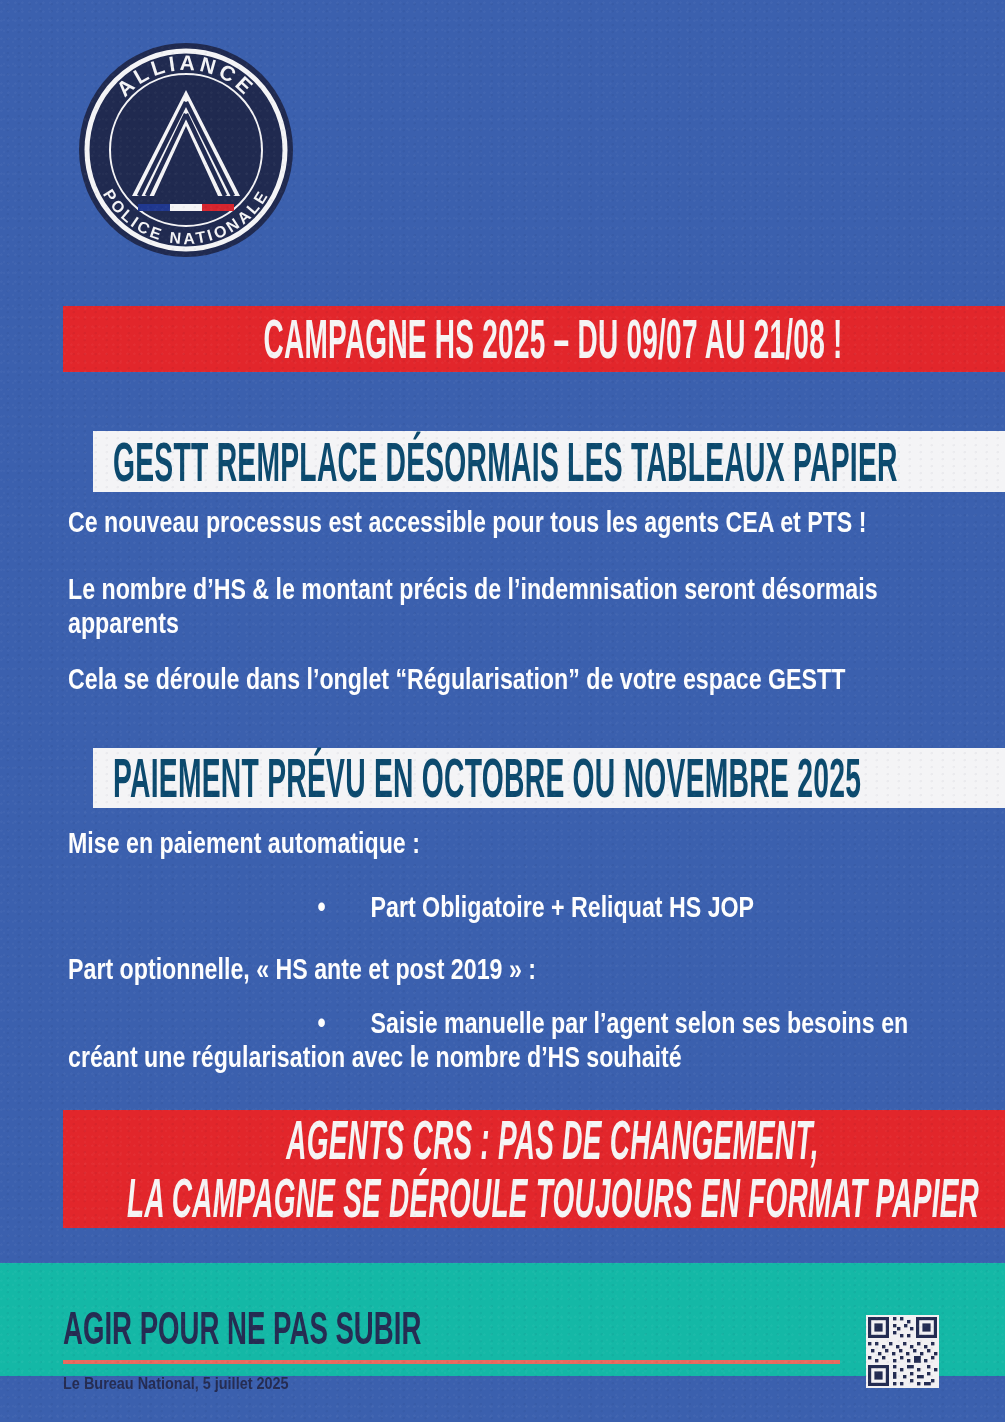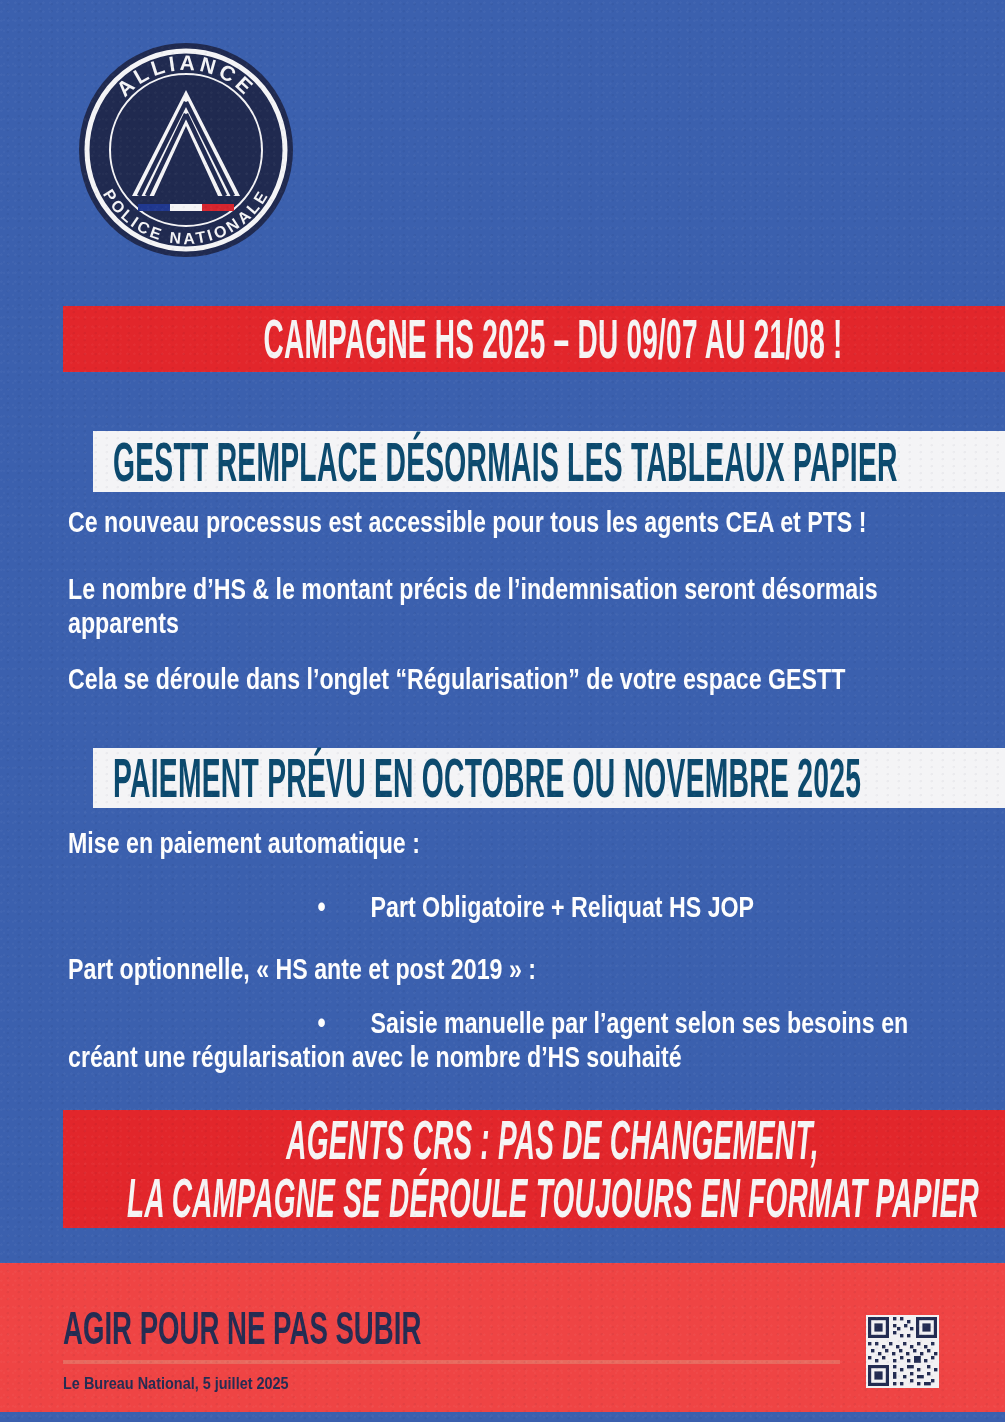--- a/index.html
+++ b/index.html
@@ -43,21 +43,21 @@
   .banner-crs .cond{color:#f6f4f4;transform:scaleX(0.5);transform-origin:50% 50%;}
   
   .body-line{
     left:68px;width:1105px;color:#fefefe;font-weight:bold;
     font-size:29px;line-height:34px;
     transform:scaleX(0.8);transform-origin:0 0;
   }
   .indent{padding-left:312px;box-sizing:border-box;}
   .bullet-dot{display:inline-block;margin-right:56px;}
   
-  .footer{left:0;top:1263px;width:1005px;height:149px;background:#ef4444;}
+  .footer{left:0;top:1263px;width:1005px;height:113px;background:#14b8a6;}
   .slogan{
     left:63px;top:40px;color:#252c52;font-weight:bold;font-size:46px;line-height:50px;
     white-space:nowrap;transform:scaleX(0.6);transform-origin:0 0;letter-spacing:0;
   }
   .slogan-rule{left:63px;top:97px;width:777px;height:4px;background:#e8695e;}
   .byline{
     left:63px;top:110px;color:#252c52;font-weight:bold;font-size:17px;line-height:22px;
     white-space:nowrap;transform:scaleX(0.85);transform-origin:0 0;
   }
   .qr{left:866px;top:52px;width:73px;height:73px;}

